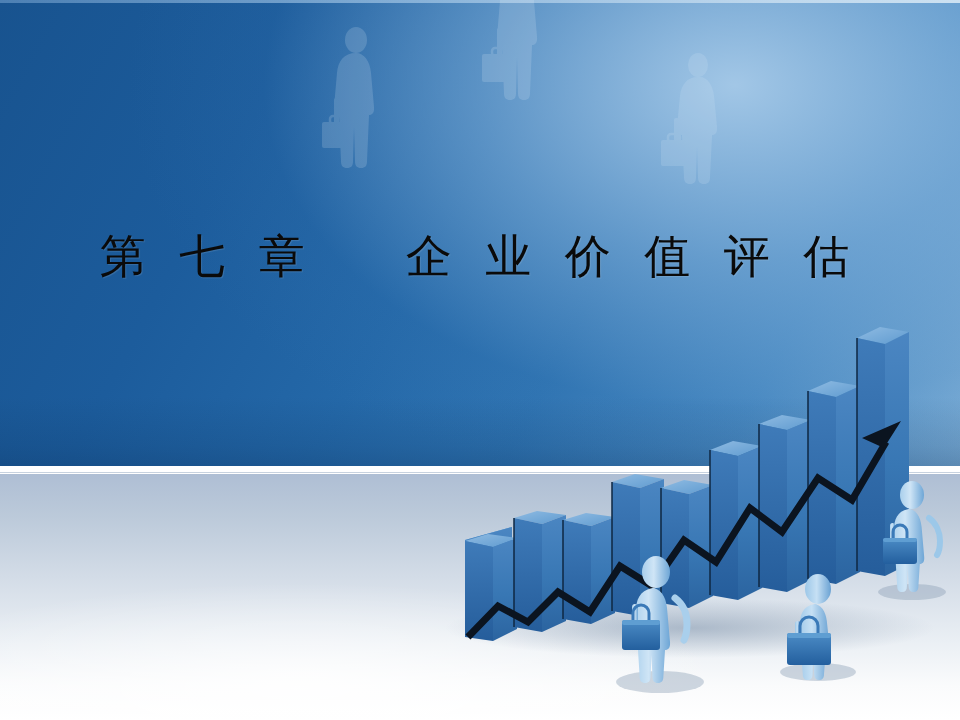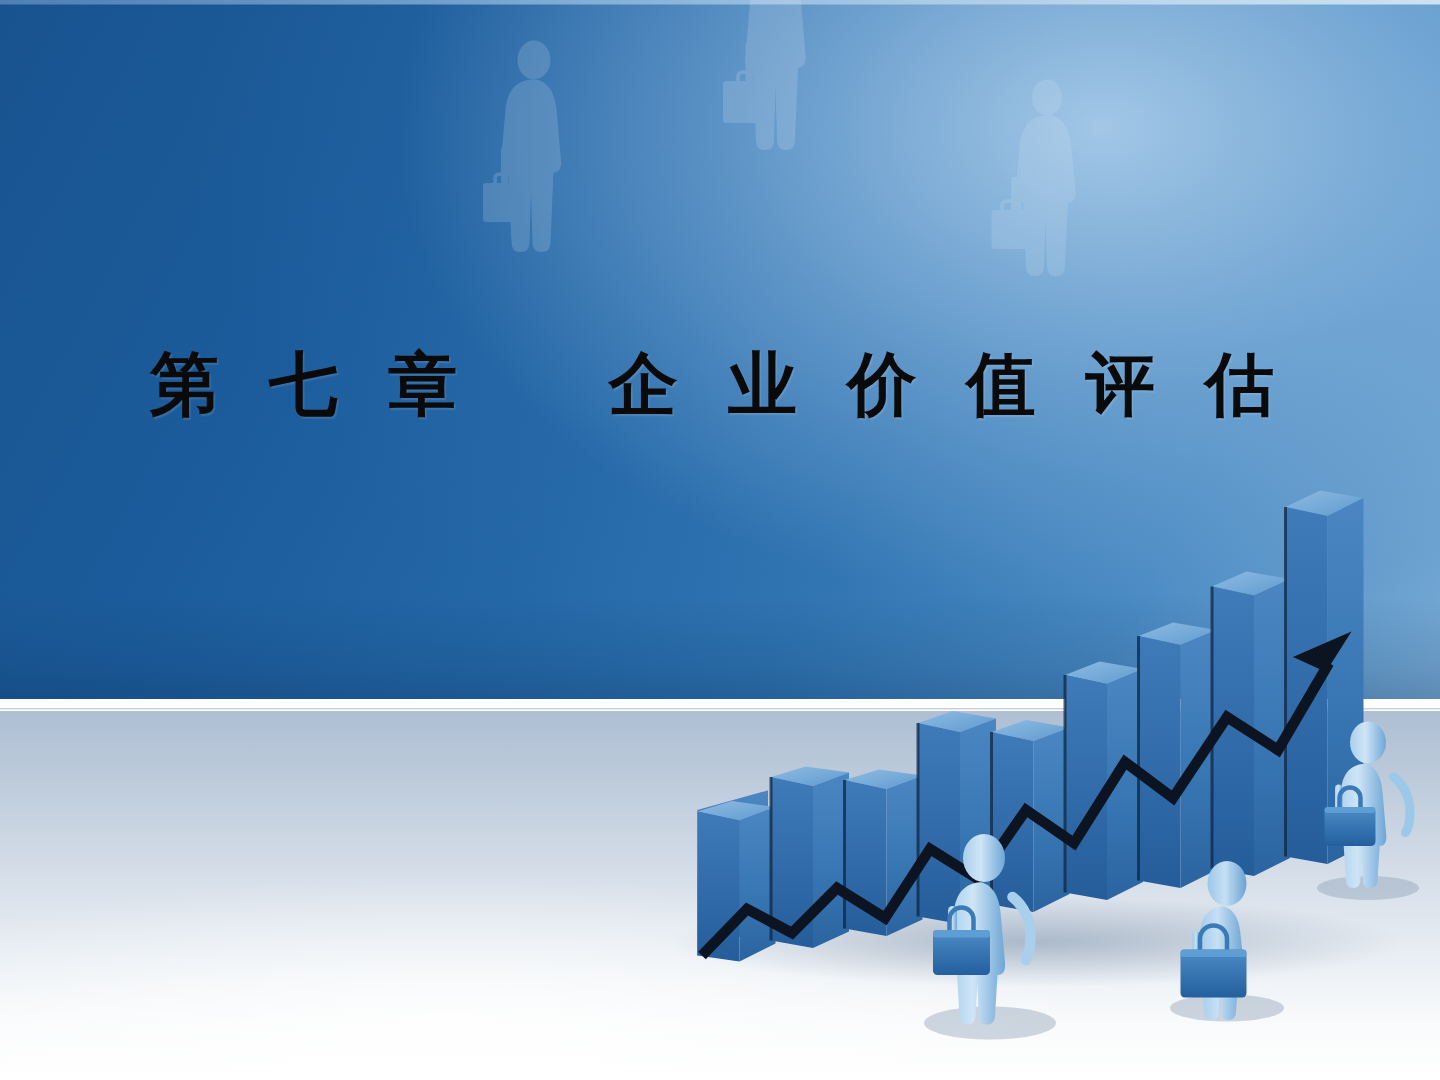--- a/index.html
+++ b/index.html
@@ -116,21 +116,21 @@
   .title {
     position: absolute;
     left: 0;
     top: 228px;
     width: 960px;
     text-align: center;
     color: #0a0a0a;
     font-size: 46px;
     line-height: 58px;
     letter-spacing: 11px;
-    font-weight: 700;
+    font-weight: 400;
     text-shadow: 1px 1px 1px rgba(255,255,255,0.12);
     white-space: pre;
     font-family: "Liberation Serif", "DejaVu Serif", serif;
   }
 
   
   .artwork {
     position: absolute;
     left: 0;
     top: 0;

